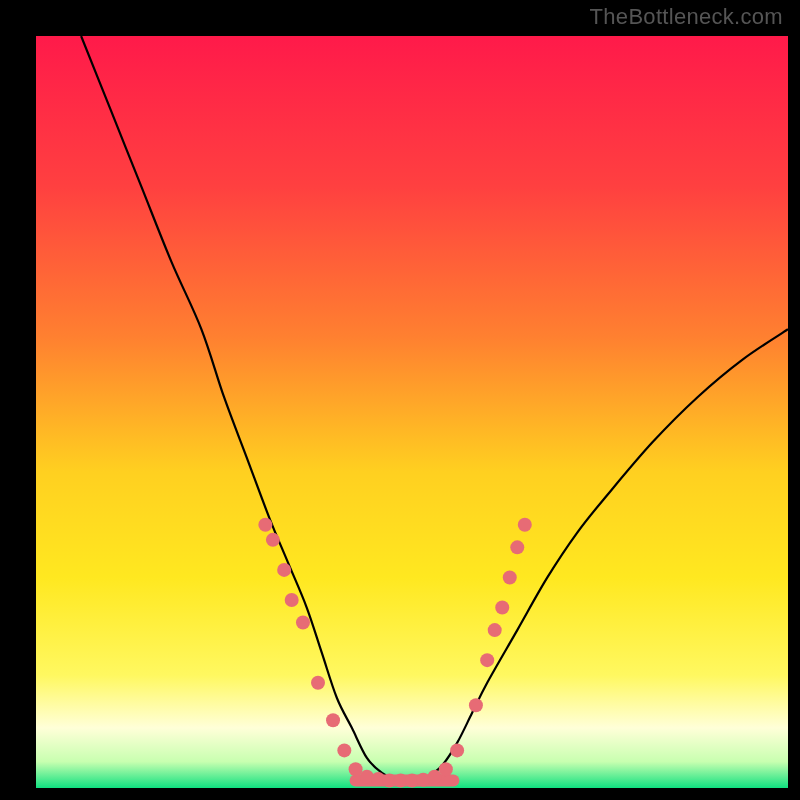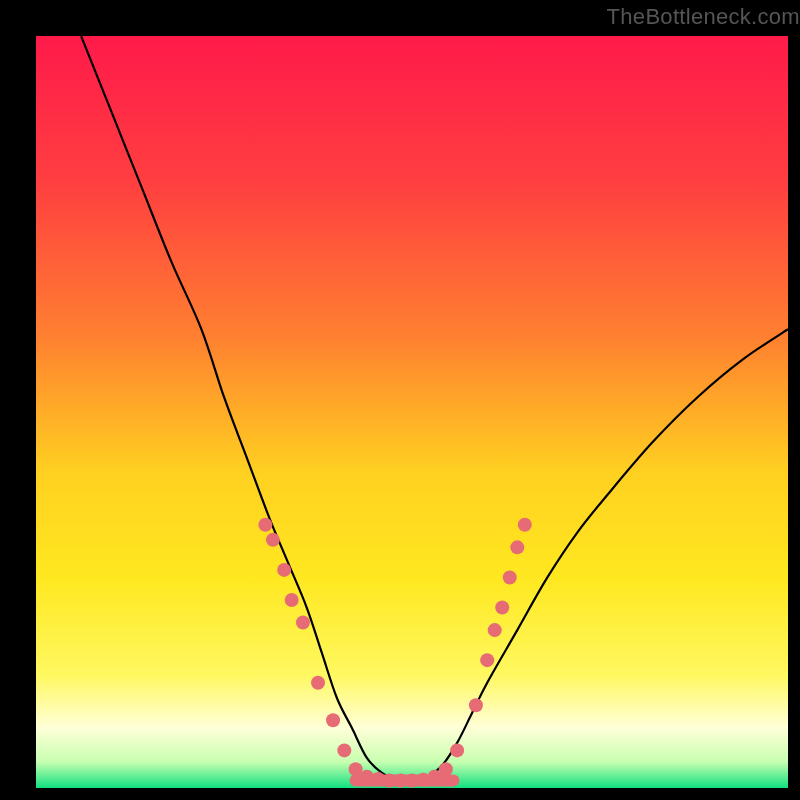--- a/index.html
+++ b/index.html
@@ -8,21 +8,21 @@
     background: #fff;
     width: 800px;
     height: 800px;
     overflow: hidden;
     position: relative;
     font-family: Arial, sans-serif;
   }
   .watermark {
     position: absolute;
     top: 4px;
-    right: 0;
+    right: 17px;
     color: #555;
     font-size: 22px;
     font-weight: 500;
     letter-spacing: 0.3px;
     z-index: 10;
   }
   .plot-wrap {
     position: absolute;
     left: 0;
     top: 0;

